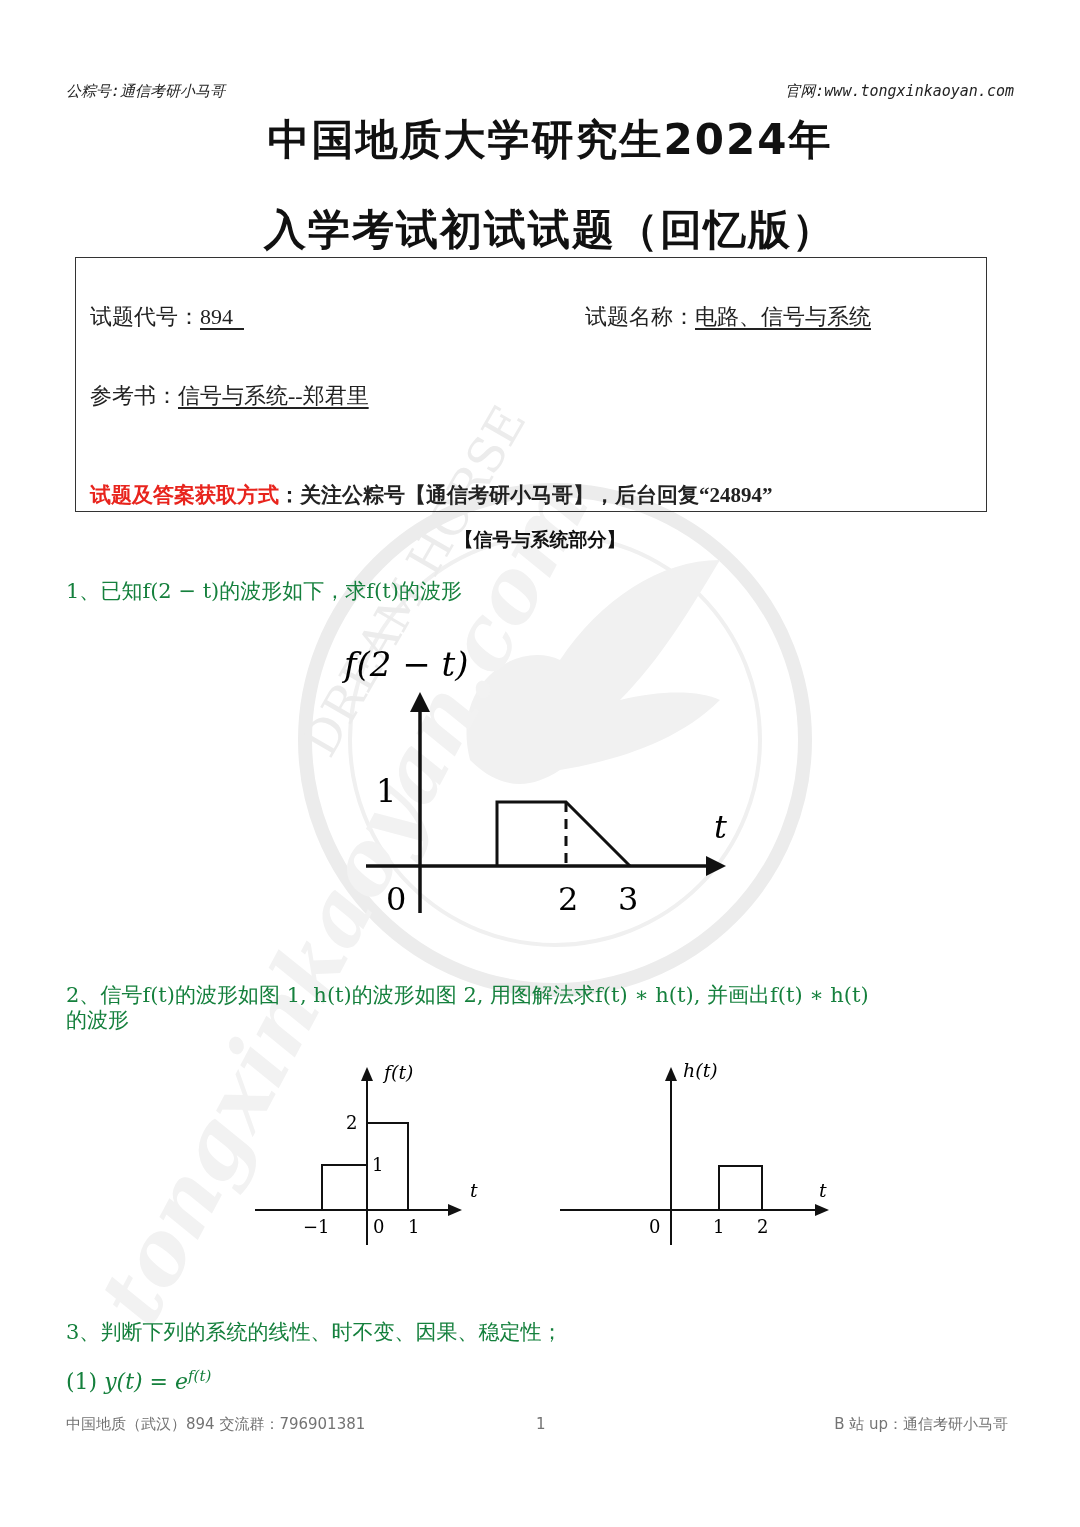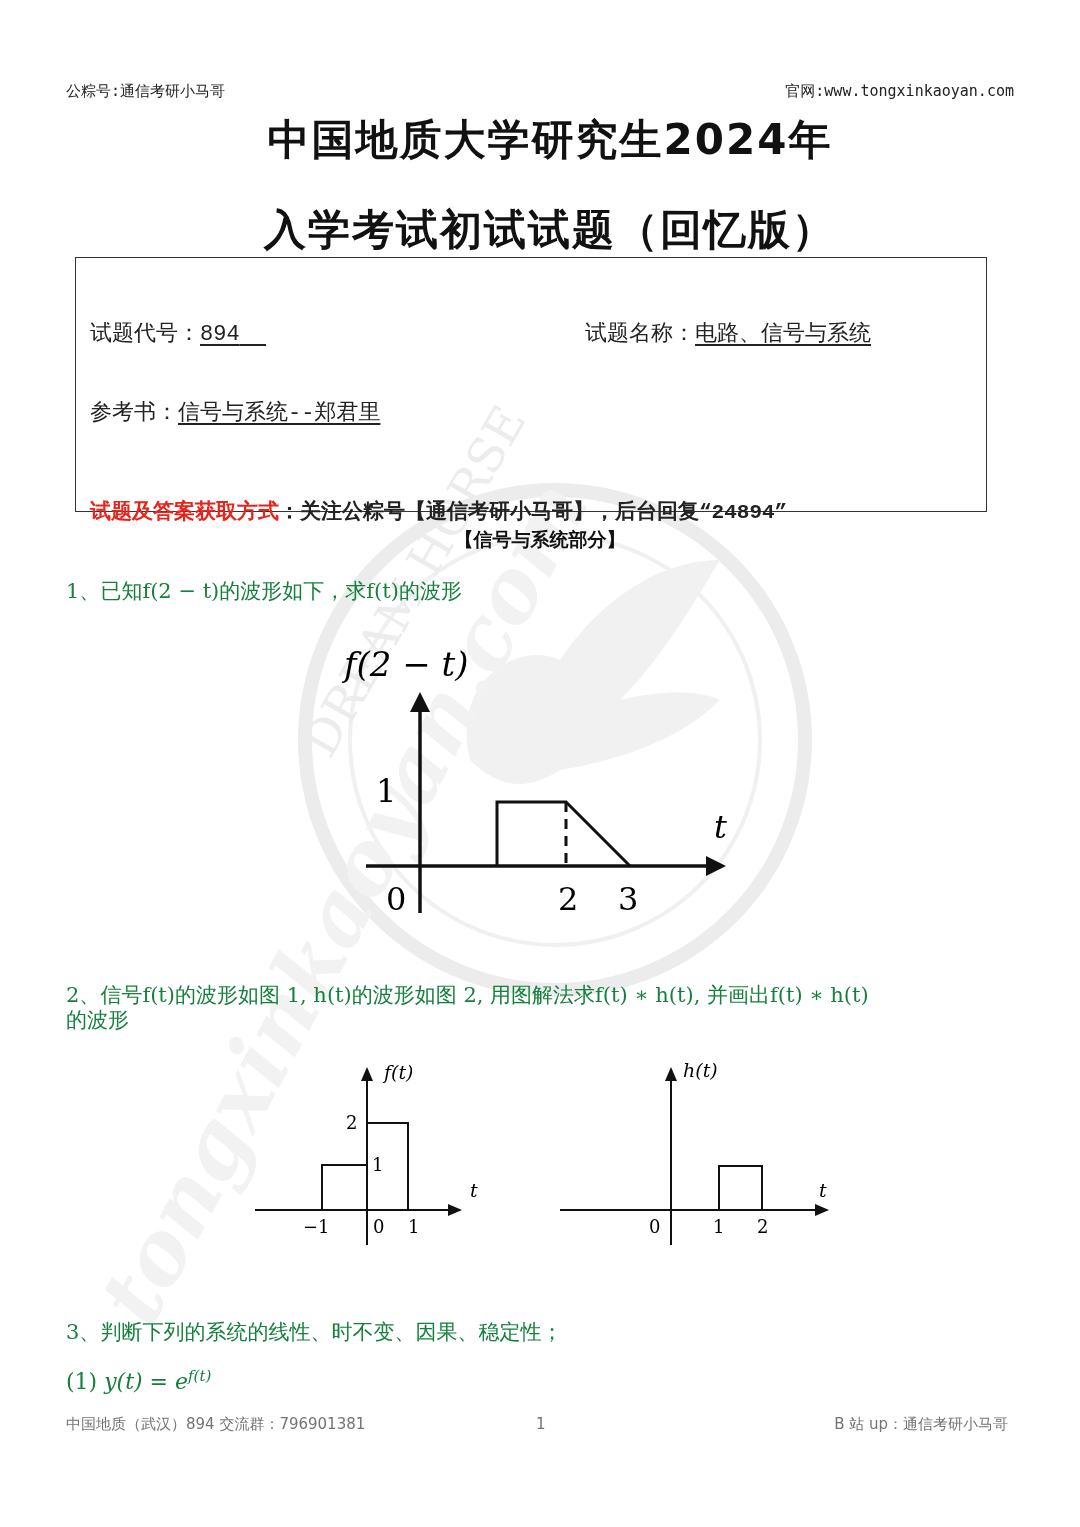--- a/index.html
+++ b/index.html
@@ -1,21 +1,21 @@
 <!DOCTYPE html>
 <html><head>
 <meta charset="utf-8">
 <style>
   html, body { margin:0; padding:0; background:#ffffff; }
   body { width:1080px; height:1527px; position:relative; overflow:hidden; font-family:"DejaVu Serif", serif; color:#111; }
   .abs { position:absolute; }
-  .hdr { font-family:"DejaVu Sans Mono", monospace; font-size:15px; color:#222; top:82px; }
+  .hdr { font-family:"DejaVu Sans Mono", monospace; font-size:15px; color:#222; top:82px;font-style:italic; }
   .title { left:16px; width:1068px; text-align:center; font-family:"DejaVu Sans", sans-serif; font-weight:bold; font-size:42px; letter-spacing:2px; color:#111; }
   .infobox { left:75px; top:257px; width:912px; height:255px; border:1.5px solid #333; box-sizing:border-box; }
-  .info { font-family:Liberation Mono, monospace; font-size:22px; color:#222;margin-top:16px; }
+  .info { font-family:Liberation Serif, serif; font-size:22px; color:#222; }
   .u { text-decoration:underline; text-underline-offset:4px; }
   .red { color:#e8241d; font-weight:bold; }
   .section { left:0; width:1080px; text-align:center; top:527px; font-size:19px; font-weight:bold; font-family:"DejaVu Serif", serif; }
   .q { font-size:21px; font-family:"DejaVu Serif", serif; color:#15803d; }
   .math { font-family:"DejaVu Serif", serif; font-style:italic;margin-top:13px; }
   .foot { top:1415px; font-size:15px; font-family:"DejaVu Sans", sans-serif; color:#737373; }
   svg text { font-family:"DejaVu Serif", serif; }
   .wm { pointer-events:none; }
 </style>
 </head>

